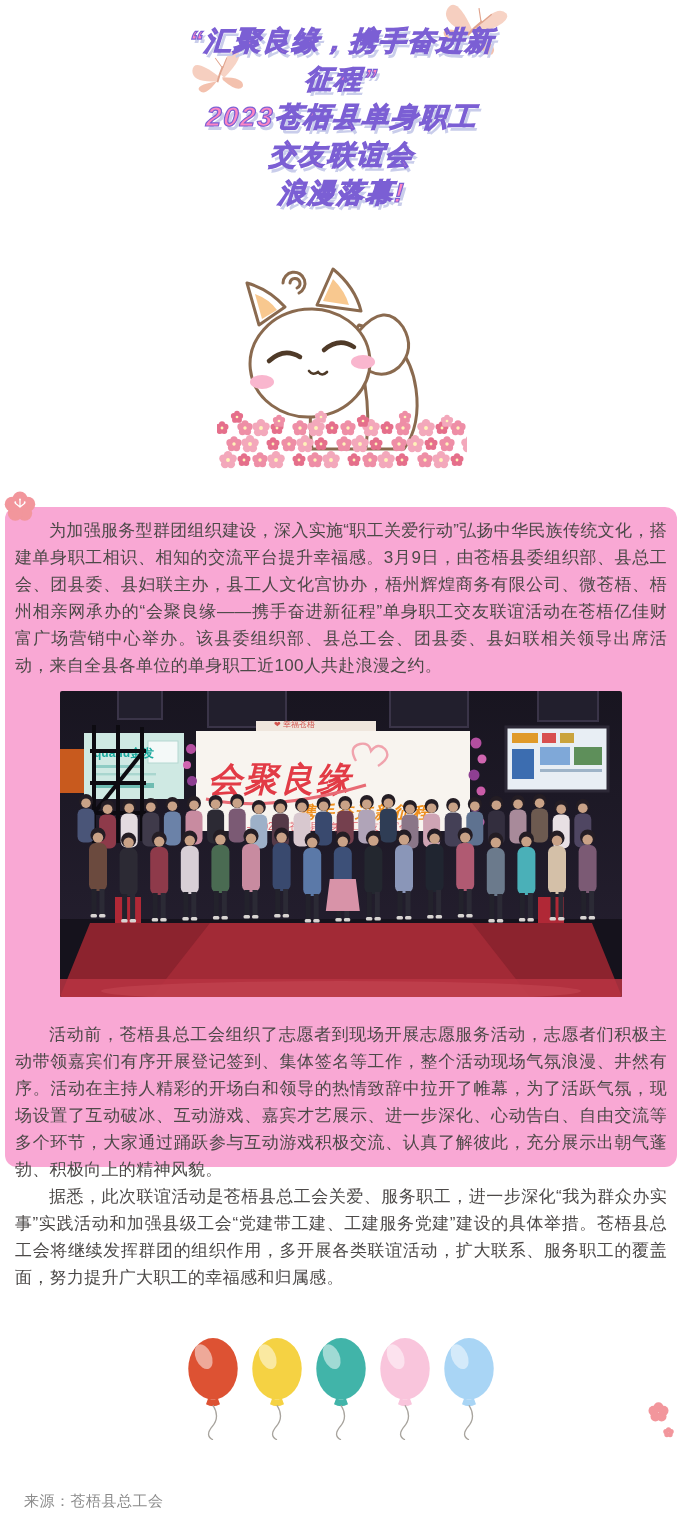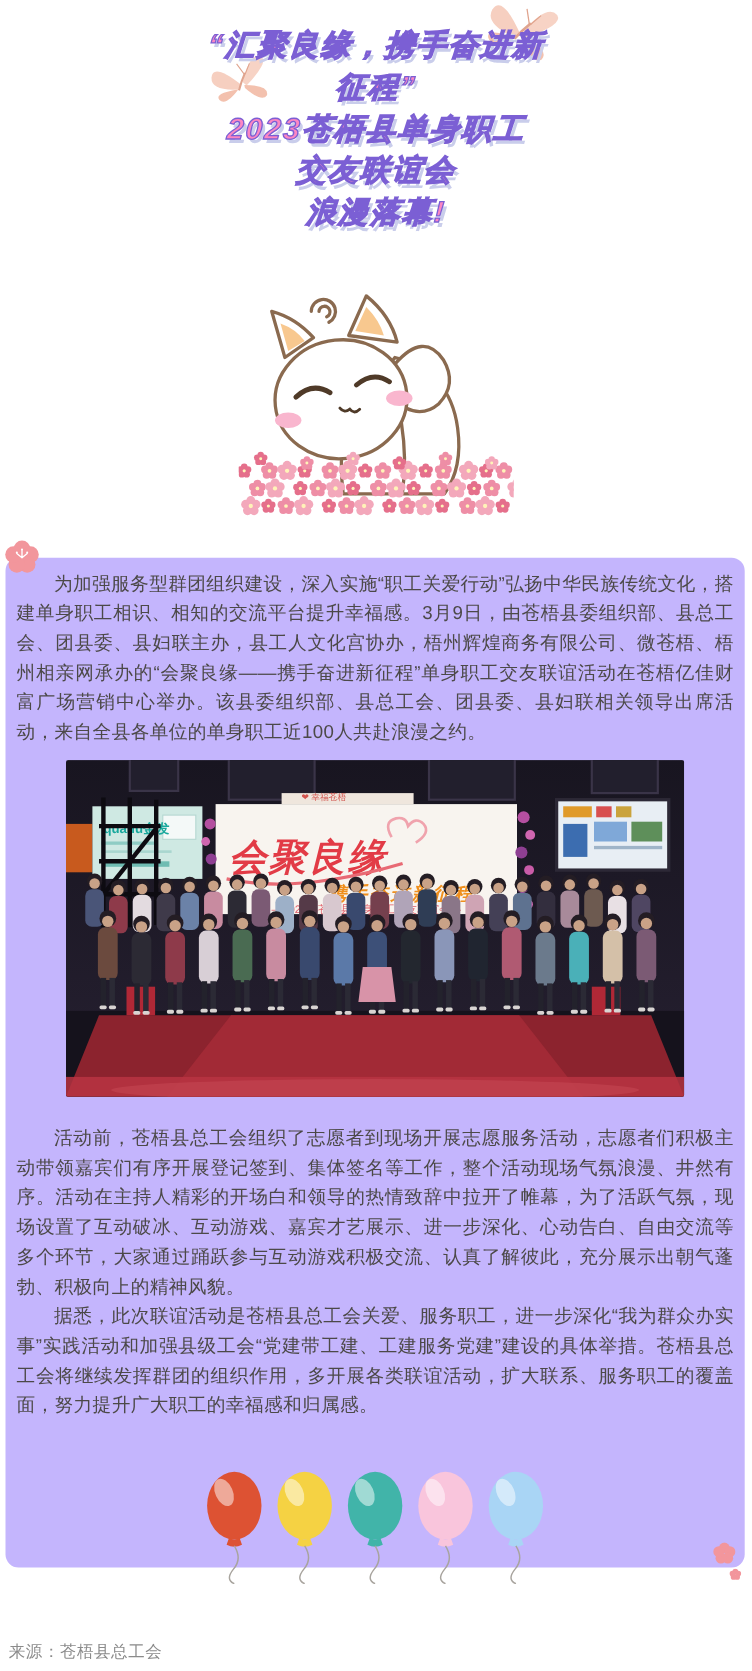--- a/index.html
+++ b/index.html
@@ -17,38 +17,38 @@
     text-shadow:3px 4px 0 #c9cdeb;
     transform:skewX(-4deg);
   }
   .butterfly { position:absolute; z-index:1; }
   .butterfly.b1 { left:438px; top:-2px; width:70px; transform:rotate(16deg); }
   .butterfly.b2 { left:190px; top:50px; width:58px; transform:rotate(-12deg); }
   
   .cat-wrap { position:absolute; top:266px; left:217px; width:250px; height:214px; }
   
   .panel {
-    position:absolute; left:5px; top:507px; width:672px; height:918px;
-    background:#c4b5fd; border-radius:12px; box-sizing:border-box; padding-top:10px;
+    position:absolute; left:5px; top:507px; width:672px; height:660px;
+    background:#f9a8d4; border-radius:12px; box-sizing:border-box; padding-top:10px;
   }
   .panel p {
     margin:0 10px; font-size:17px; line-height:27px; color:#4c4948;
     text-align:justify; text-indent:2em; letter-spacing:0.3px;
     word-break:break-all;
   }
   .photo-fig { margin:12px auto 24px; width:562px; height:306px; display:block; }
   .photo-fig svg { display:block; border-radius:2px; }
   .balloons { margin-top:44px; display:flex; justify-content:center; gap:8px; height:90px; }
   
   .blossom { position:absolute; z-index:3; }
   .blossom.tl  { left:4px;  top:491px;  width:32px; height:32px; }
   .blossom.br1 { left:648px; top:1402px; width:21px; height:21px; }
   .blossom.br2 { left:663px; top:1424px; width:11px; height:11px; }
   
-  .source-line { position:absolute; left:8px; top:1492px; font-size:15px; color:#8b8b8b; letter-spacing:0.5px; }
+  .source-line { position:absolute; left:24px; top:1492px; font-size:15px; color:#8b8b8b; letter-spacing:0.5px; }
 </style>
 </head>
 <body>
 
 <div class="page">
 
   <span class="butterfly b1">
     <svg viewBox="0 0 60 50" width="70" height="58">
       <path d="M30,28 Q8,2 4,16 Q1,28 26,32 Z" fill="#f6cfc0"></path>
       <path d="M30,29 Q12,46 7,38 Q3,31 26,32 Z" fill="#f3c1ae"></path>

